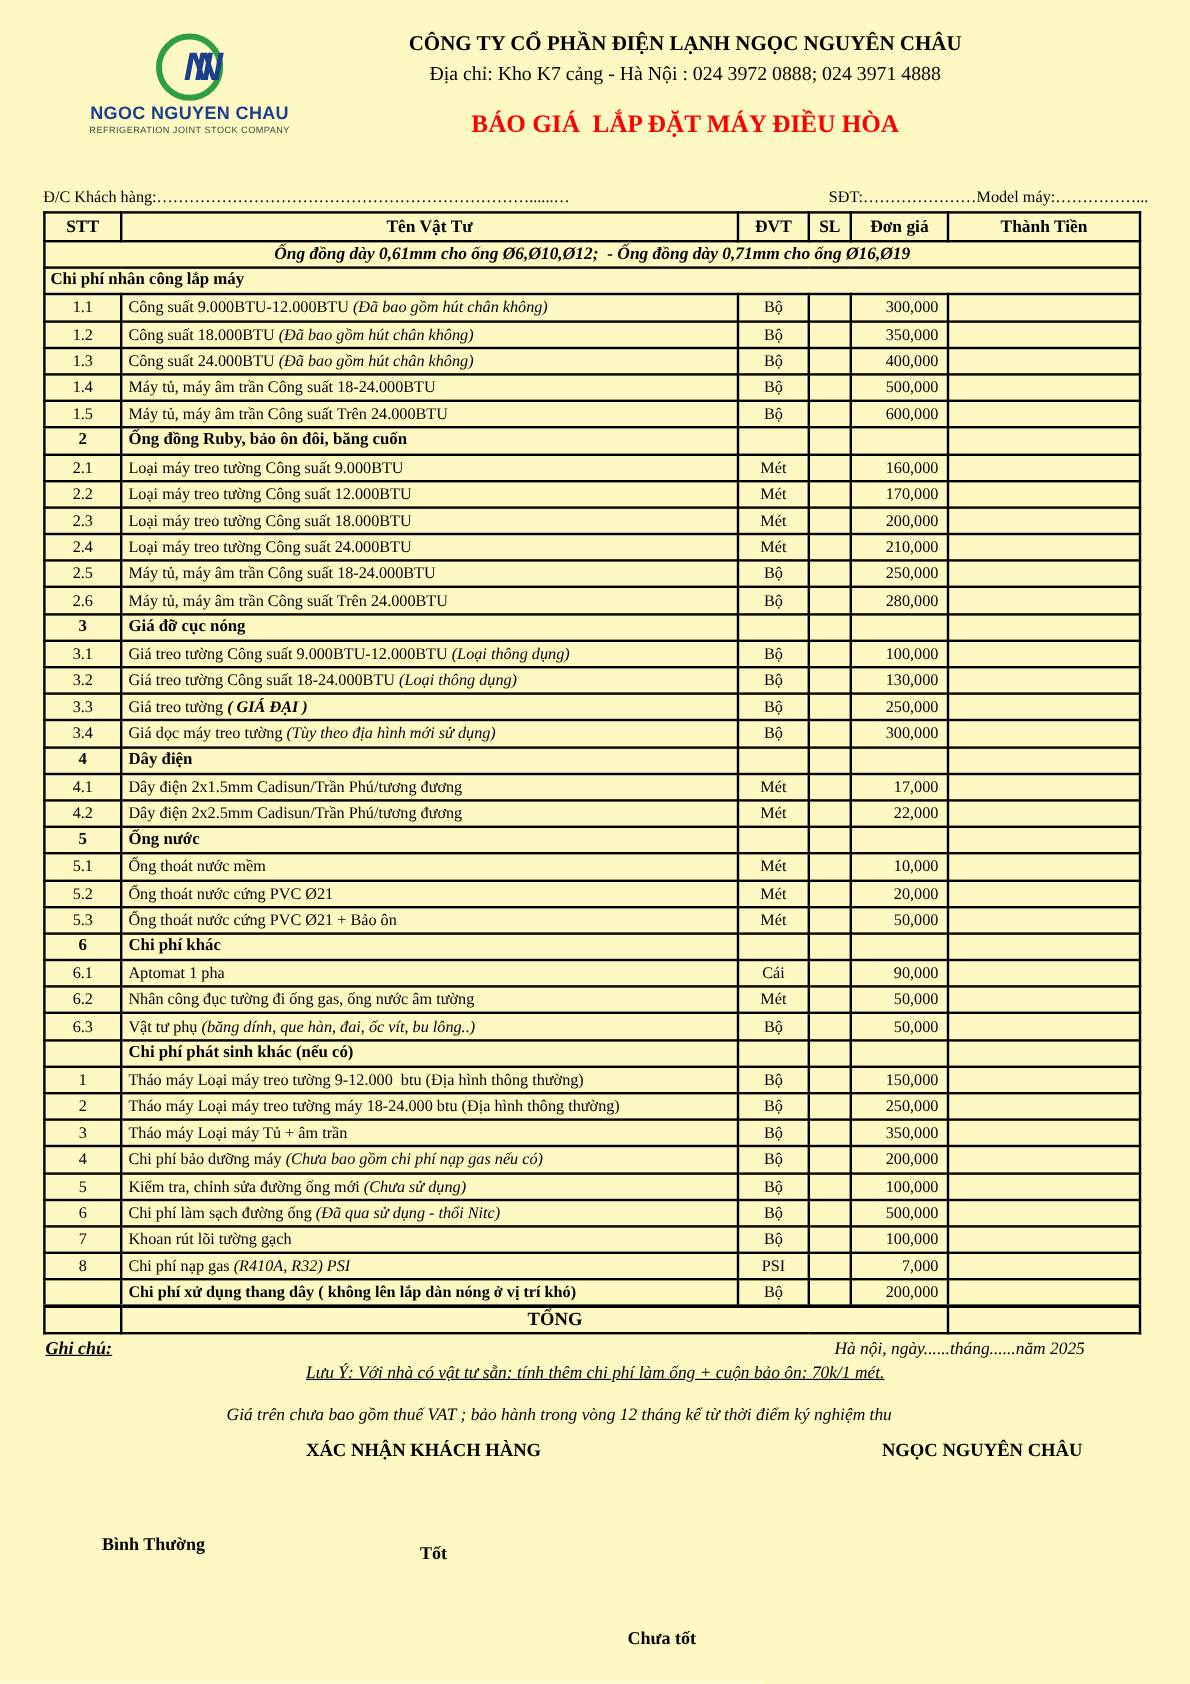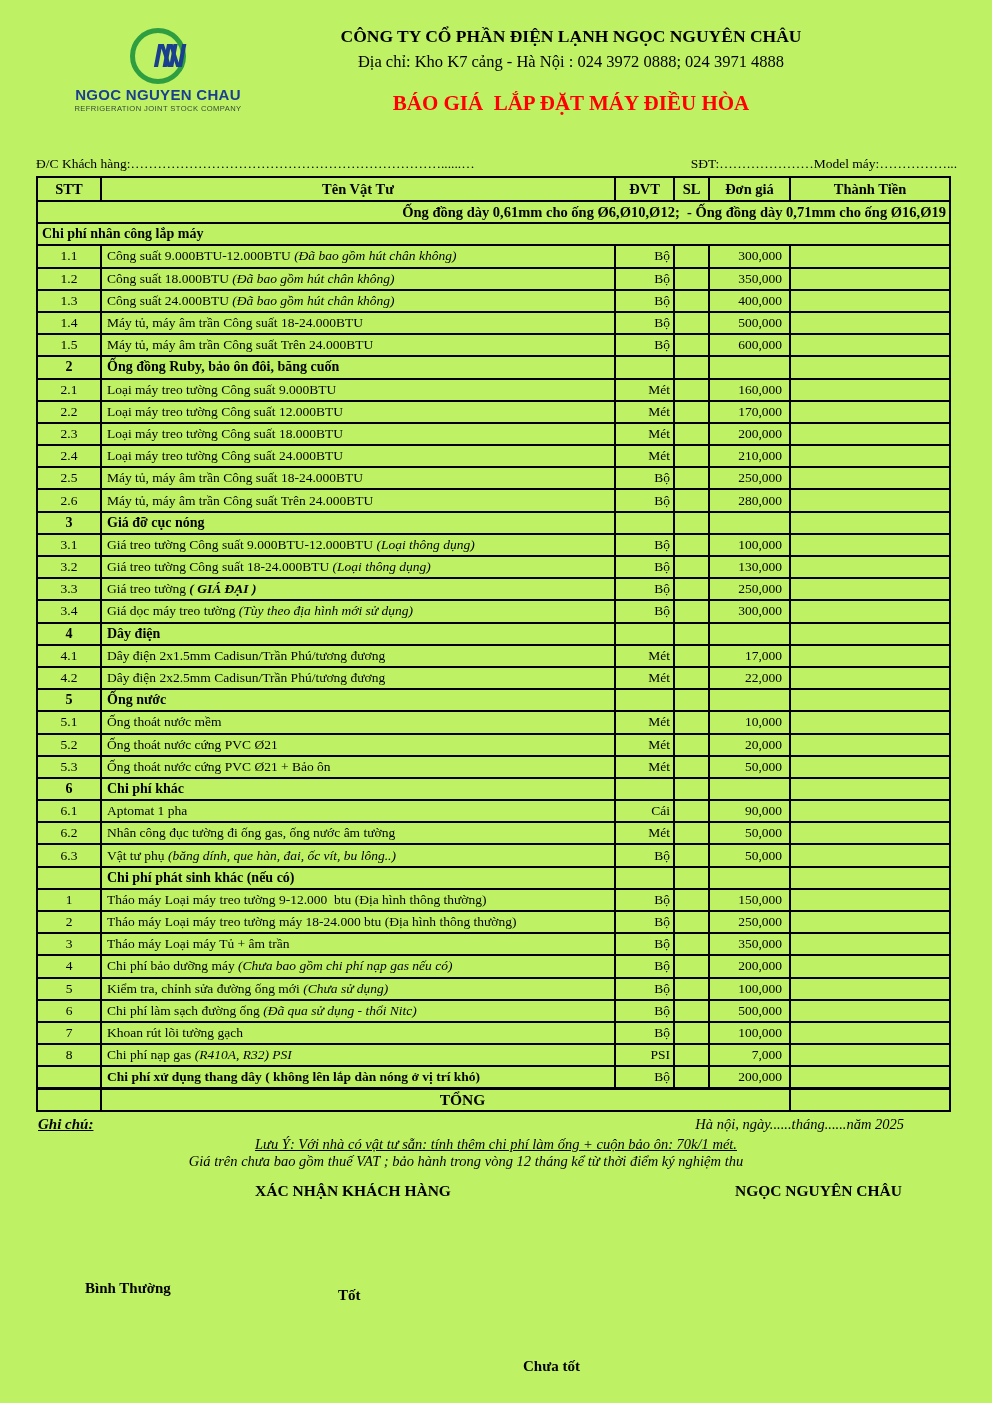--- a/index.html
+++ b/index.html
@@ -1,19 +1,19 @@
 <!DOCTYPE html>
 <html><head>
 <meta charset="utf-8">
 <style>
   html,body{margin:0;padding:0;background:#ffffff;}
   .page{
     position:relative;
     width:992px;height:1403px;
-    background:#bef264;color:#000;
+    background:#fef9c3;color:#000;
     font-family:"Liberation Serif","DejaVu Serif",serif;
     overflow:hidden;
   }
   
   .header{position:relative;height:130px;padding-top:20px;}
   .logo{position:absolute;left:58px;top:28px;width:200px;text-align:center;}
   .logo-mark{position:relative;width:56px;height:56px;margin:0 auto 2px;border-radius:50%;
     border:5px solid #2f9e41;box-sizing:border-box;}
   .logo-mark .mono{
     position:absolute;left:4px;top:2px;width:100%;
@@ -34,45 +34,45 @@
   .customer-line .dots{overflow:hidden;flex-shrink:1;}
   .customer-line .fill{flex:1;}
   
   table.quote{border-collapse:collapse;table-layout:fixed;width:913px;margin-left:36px;
     font-size:13.5px;}
   .quote th,.quote td{border:2px solid #000;overflow:hidden;box-sizing:border-box;}
   .quote th{font-size:14.5px;height:24px;text-align:center;font-weight:bold;padding:0 2px;}
   .quote td{height:22.2px;padding:0 3px;white-space:pre;}
   td.stt{text-align:center;}
   td.name{text-align:left;padding-left:5px;}
-  td.dvt{text-align:right;}
+  td.dvt{text-align:center;}
   td.sl{text-align:center;}
   td.gia{text-align:right;padding-right:7px;}
-  tr.r-note td{font-weight:bold;text-align:right;font-size:14.5px;}
+  tr.r-note td{font-weight:bold;text-align:center;font-size:14.5px;font-style:italic;}
   tr.r-fullsec td{font-weight:bold;padding-left:4px;font-size:14px;}
   tr.r-sec td.name,tr.r-sec td.stt{font-weight:bold;font-size:14px;}
   tr.r-total td{border-top-width:3px;padding-left:37px;}
   tr.r-total td.total-label{font-weight:bold;text-align:center;font-size:15.5px;}
   .it{font-style:italic;}
   .bi{font-style:italic;font-weight:bold;}
   .bd{font-weight:bold;}
   
   .foot-row1{display:flex;justify-content:space-between;margin:4px 88px 0 38px;
     align-items:baseline;}
   .ghi-chu{font-weight:bold;font-style:italic;text-decoration:underline;font-size:15px;text-align:right;}
   .date-line{font-style:italic;font-size:14.5px;}
   .luu-y{text-align:center;font-weight:normal;font-style:italic;text-decoration:underline;
     font-size:14.5px;margin-top:3px;}
-  .vat-line{text-align:center;font-style:italic;font-size:14.5px;margin-top:0;
+  .vat-line{text-align:center;font-style:italic;font-size:14.5px;margin-top:18px;
     padding-right:60px;}
   .sign-row{display:flex;justify-content:space-between;margin:12px 90px 0 255px;}
   .sign{font-weight:bold;font-size:15.5px;white-space:nowrap;}
   .rating{position:absolute;font-weight:bold;font-size:15px;white-space:nowrap;}
   .rating.r0{left:85px;top:1280px;}
-  .rating.r1{left:338px;top:1287px;}
+  .rating.r1{left:350px;top:1287px;}
   .rating.r2{left:523px;top:1358px;}
 </style>
 </head>
 <body>
 
 <div class="page">
 
   <div class="header">
     <div class="logo">
       <div class="logo-mark">

